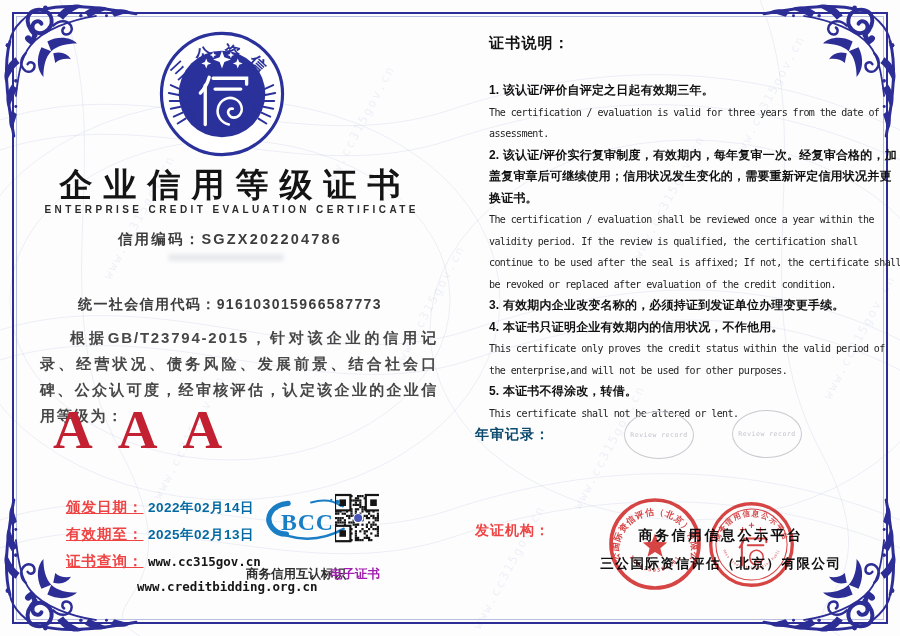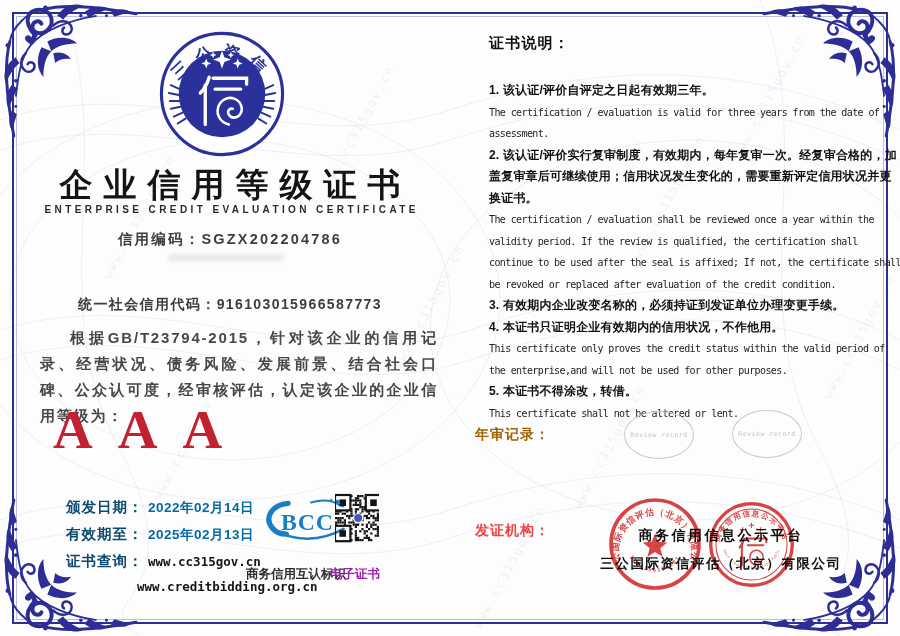--- a/index.html
+++ b/index.html
@@ -31,37 +31,37 @@
             filter:blur(2px);border-radius:3px;}
   .uscc{left:28px;top:296px;width:404px;text-align:center;font-size:14px;font-weight:bold;
         letter-spacing:1.4px;color:#3d3d3d;}
   .statement{left:40px;top:325px;width:398px;font-size:15px;font-weight:bold;color:#474747;
              line-height:26px;letter-spacing:1.8px;text-indent:2em;text-align:justify;}
   .grade{left:28px;top:398px;width:404px;text-align:left;
          font-family:"Liberation Serif","DejaVu Serif",serif;font-weight:bold;font-size:55px;
          color:#c32032;letter-spacing:25px;text-indent:25px;}
   .info{left:66px;top:498px;width:300px;}
   .info-row{margin-bottom:8px;white-space:nowrap;}
-  .info-label{font-size:14.5px;font-weight:bold;color:#0c4a6e;letter-spacing:1px;}
+  .info-label{font-size:14.5px;font-weight:bold;color:#ef4444;letter-spacing:1px;text-decoration:underline;}
   .info-value{font-size:13.5px;font-weight:bold;color:#0369a1;letter-spacing:.5px;}
   .info-url{font-family:"DejaVu Sans Mono",monospace;font-size:12.5px;font-weight:bold;color:#161616;}
   .info-row.indent{padding-left:71px;margin-top:-2px;}
   .bcc{left:260px;top:497px;width:88px;height:48px;}
   .bcc-caption{left:238px;top:566px;width:116px;text-align:center;font-size:12.5px;
                font-weight:bold;color:#2e2e2e;}
   .qr{left:335px;top:492px;width:44px;height:52px;}
   .qr-caption{left:330px;top:566px;width:70px;text-align:left;font-size:12.5px;
               font-weight:bold;color:#a21caf;}
   
   .inst{left:460px;top:34px;width:413px;margin-left:29px;}
   .inst-heading{font-size:15px;font-weight:bold;letter-spacing:1.2px;color:#101010;margin-bottom:27px;}
   .inst-zh{font-size:12px;font-weight:bold;color:#101010;line-height:21.5px;letter-spacing:.2px;}
   .inst-en{font-family:"DejaVu Sans Mono",monospace;font-size:10px;letter-spacing:-0.6px;
            color:#222;line-height:21.5px;}
-  .annual-label{left:475px;top:426px;font-size:14px;font-weight:bold;letter-spacing:1px;color:#a16207;}
+  .annual-label{left:475px;top:426px;font-size:14px;font-weight:bold;letter-spacing:1px;color:#0c4a6e;}
   .stamp-oval{border:1px solid #c9c9cf;border-radius:50%;display:flex;align-items:center;
               justify-content:center;background:transparent;}
   .stamp-oval span{font-family:"DejaVu Sans Mono",monospace;font-size:6.5px;color:#c3c3cb;letter-spacing:.5px;}
   .oval1{left:624px;top:411px;width:68px;height:46px;}
   .oval2{left:732px;top:410px;width:68px;height:46px;}
   .issuer-label{left:475px;top:522px;font-size:14px;font-weight:bold;letter-spacing:1px;color:#ef4444;z-index:4;}
   .issuer-lines{left:560px;top:527px;width:322px;text-align:center;z-index:4;}
   .issuer-line1{font-size:14px;font-weight:bold;letter-spacing:2.5px;color:#121212;margin-bottom:10px;}
   .issuer-line2{font-size:13.5px;font-weight:bold;letter-spacing:1.6px;color:#121212;}
   .seal{position:absolute;mix-blend-mode:multiply;opacity:.92;z-index:5;pointer-events:none;}

